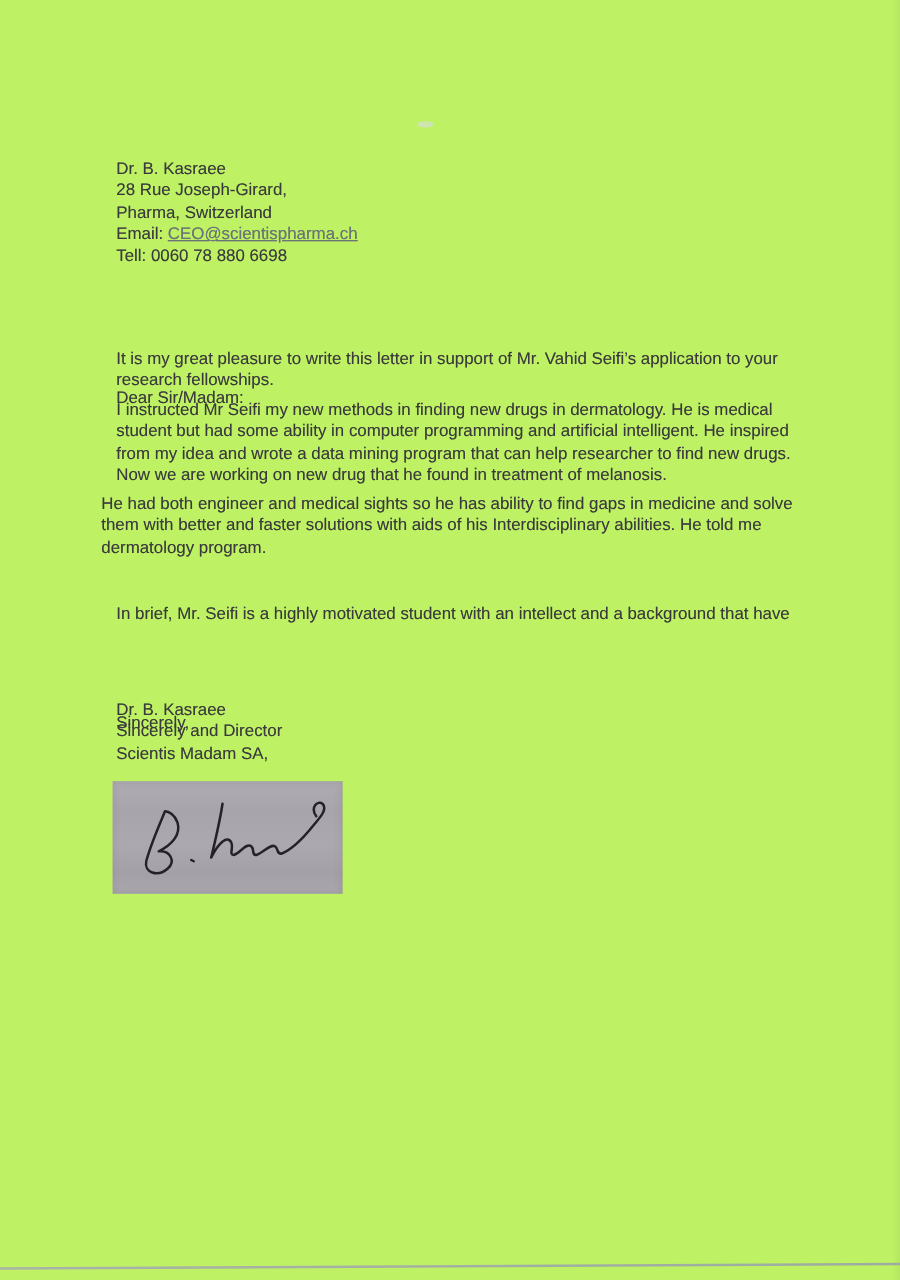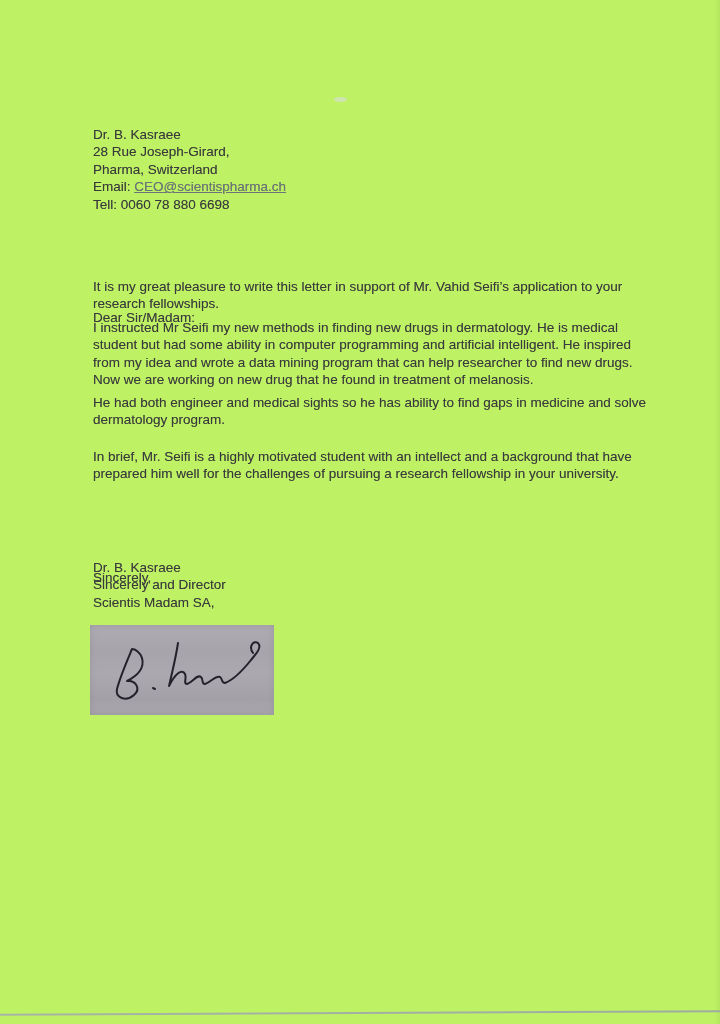--- a/index.html
+++ b/index.html
@@ -56,28 +56,28 @@
     <div class="txt">student but had some ability in computer programming and artificial intelligent. He inspired</div>
     <div class="txt">from my idea and wrote a data mining program that can help researcher to find new drugs.</div>
     <div class="txt">Now we are working on new drug that he found in treatment of melanosis.</div>
   </div>
 
   <div class="abs" style="left:93px; top:278px;">
     <div class="txt">It is my great pleasure to write this letter in support of Mr. Vahid Seifi’s application to your</div>
     <div class="txt">research fellowships.</div>
   </div>
 
-  <div class="abs" style="left:93px; top:394px;">
+  <div class="abs" style="left:81px; top:394px;">
     <div class="txt">He had both engineer and medical sights so he has ability to find gaps in medicine and solve</div>
+    <div class="txt">them with better and faster solutions with aids of his Interdisciplinary abilities. He told me</div>
     <div class="txt">dermatology program.</div>
   </div>
 
-  <div class="abs" style="left:93px; top:448px;">
+  <div class="abs" style="left:93px; top:482px;text-align:right;">
     <div class="txt">In brief, Mr. Seifi is a highly motivated student with an intellect and a background that have</div>
-    <div class="txt">prepared him well for the challenges of pursuing a research fellowship in your university.</div>
   </div>
 
   <div class="abs txt" style="left:93px; top:569px;">Sincerely,</div>
   <div class="abs" style="left:93px; top:559px;">
     <div class="txt">Dr. B. Kasraee</div>
     <div class="txt">Sincerely and Director</div>
     <div class="txt">Scientis Madam SA,</div>
   </div>
 
   <div class="sig-box">

